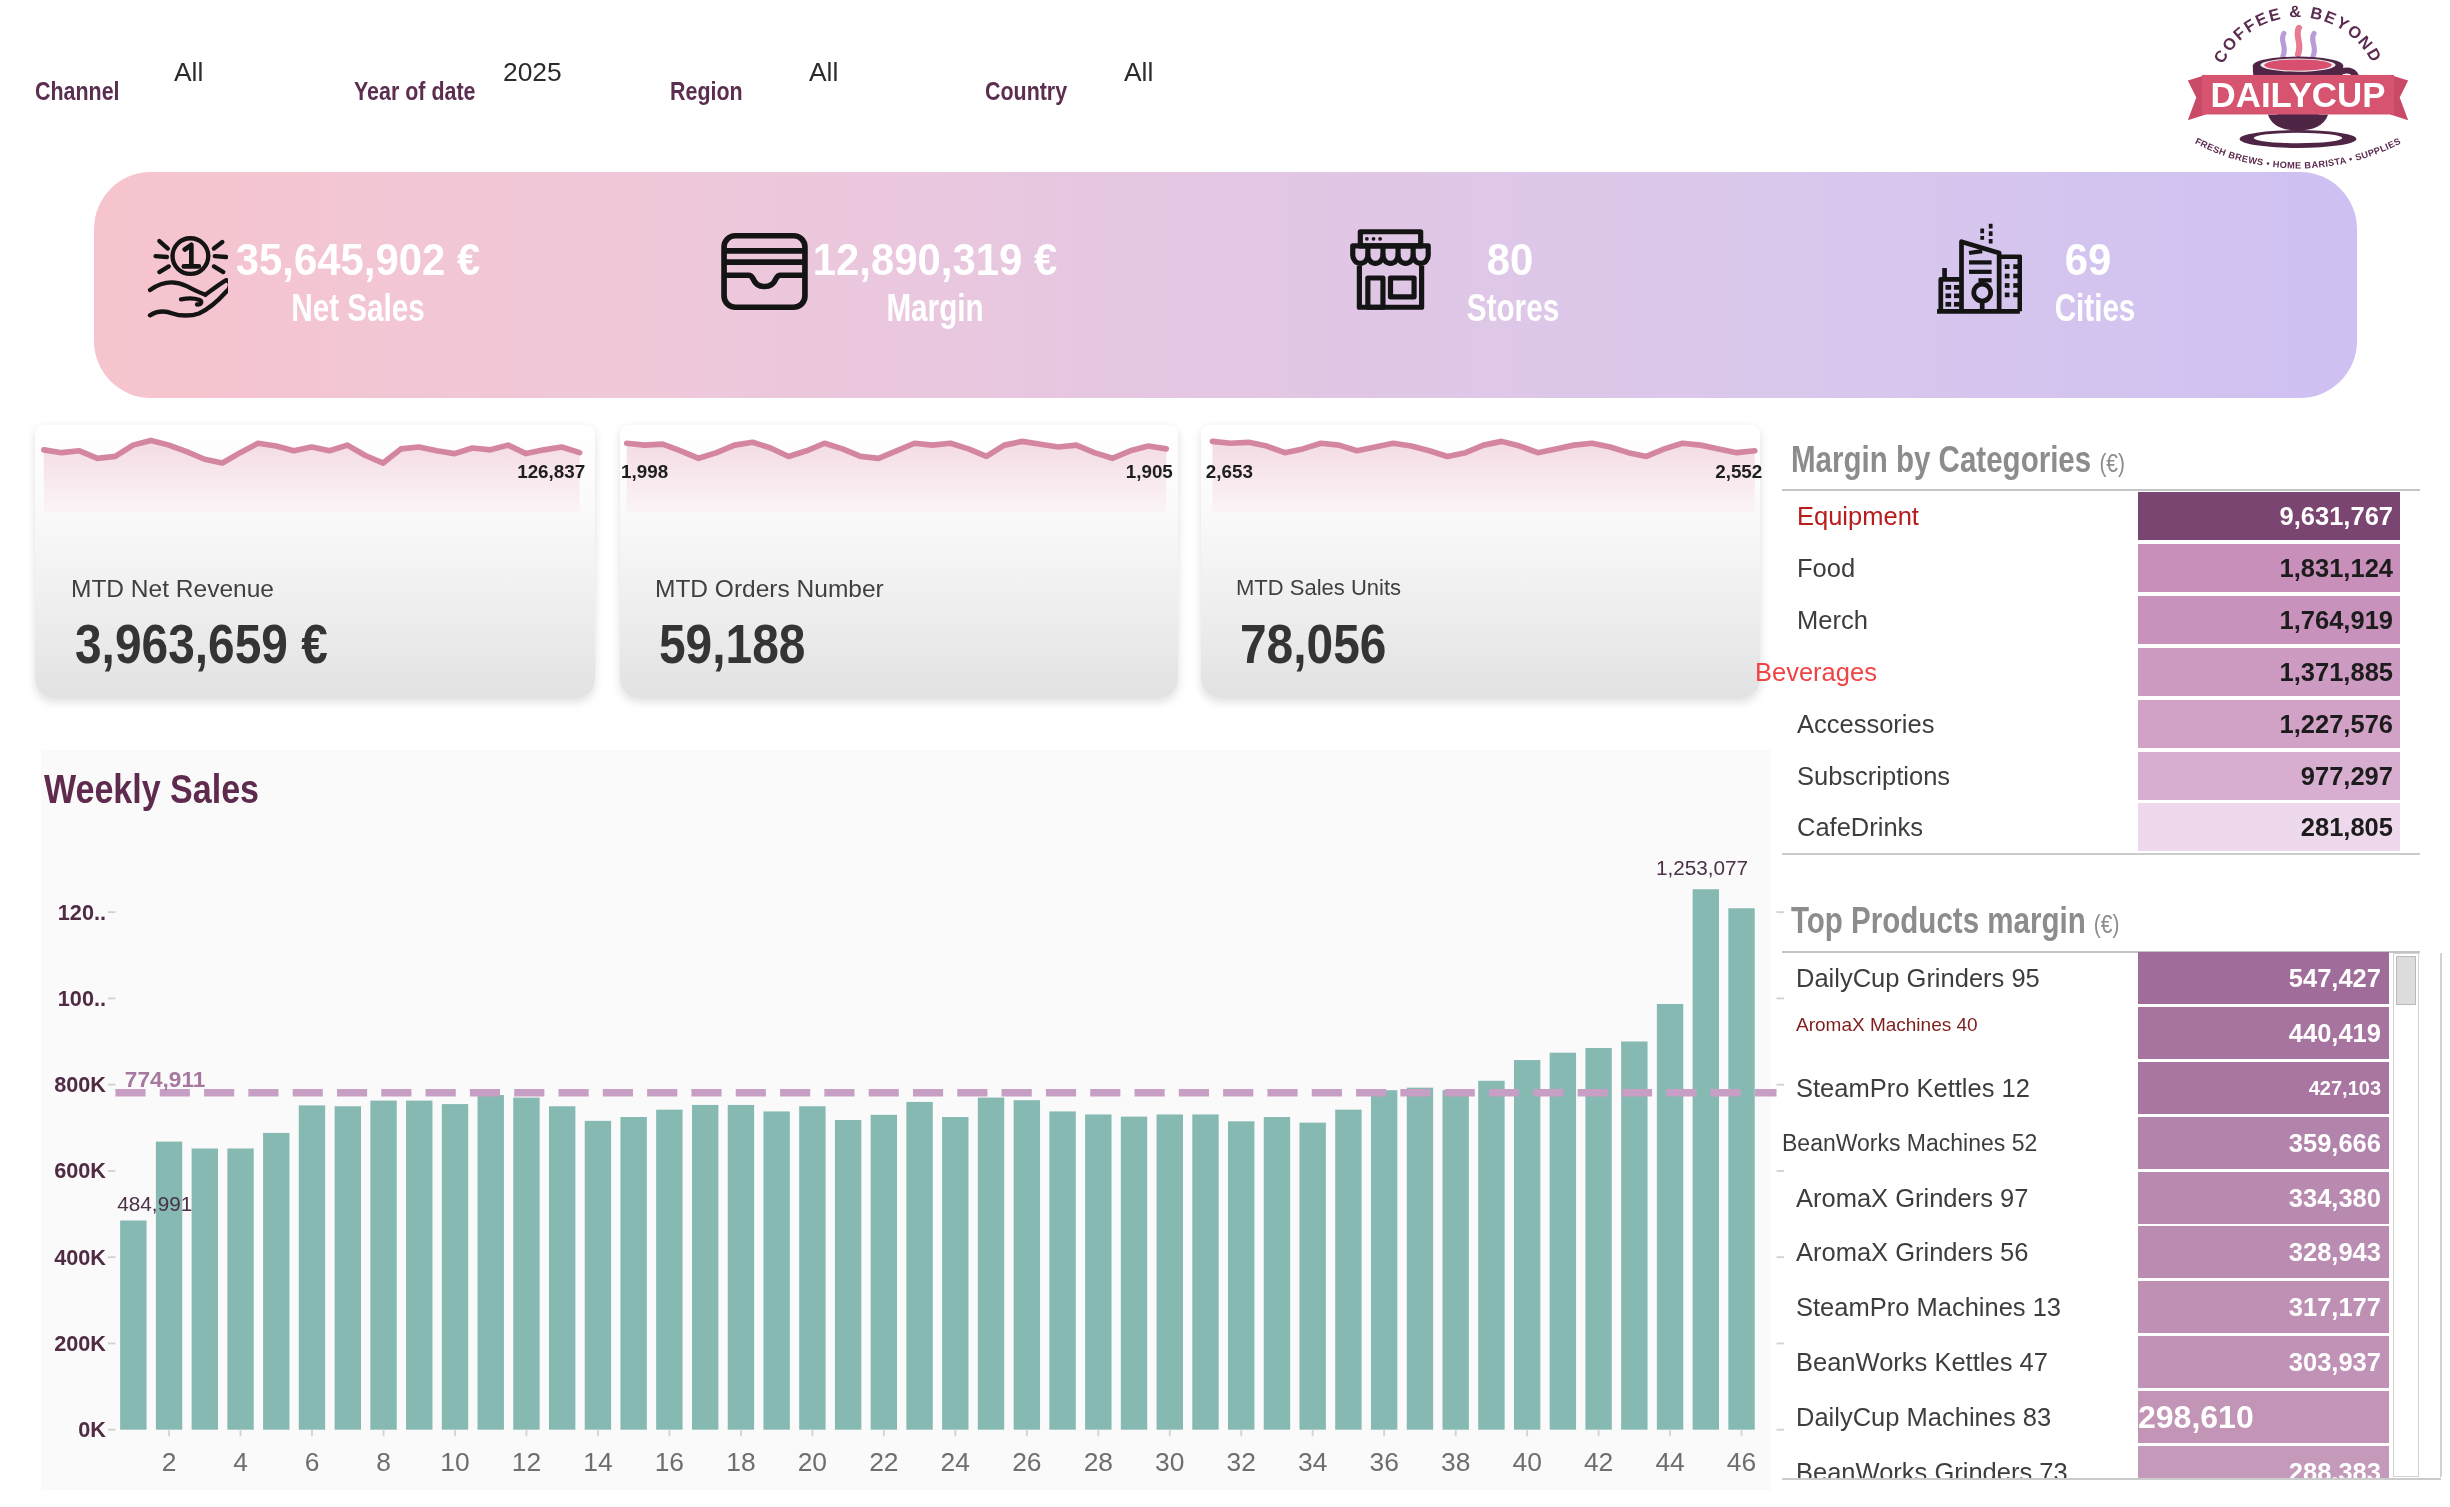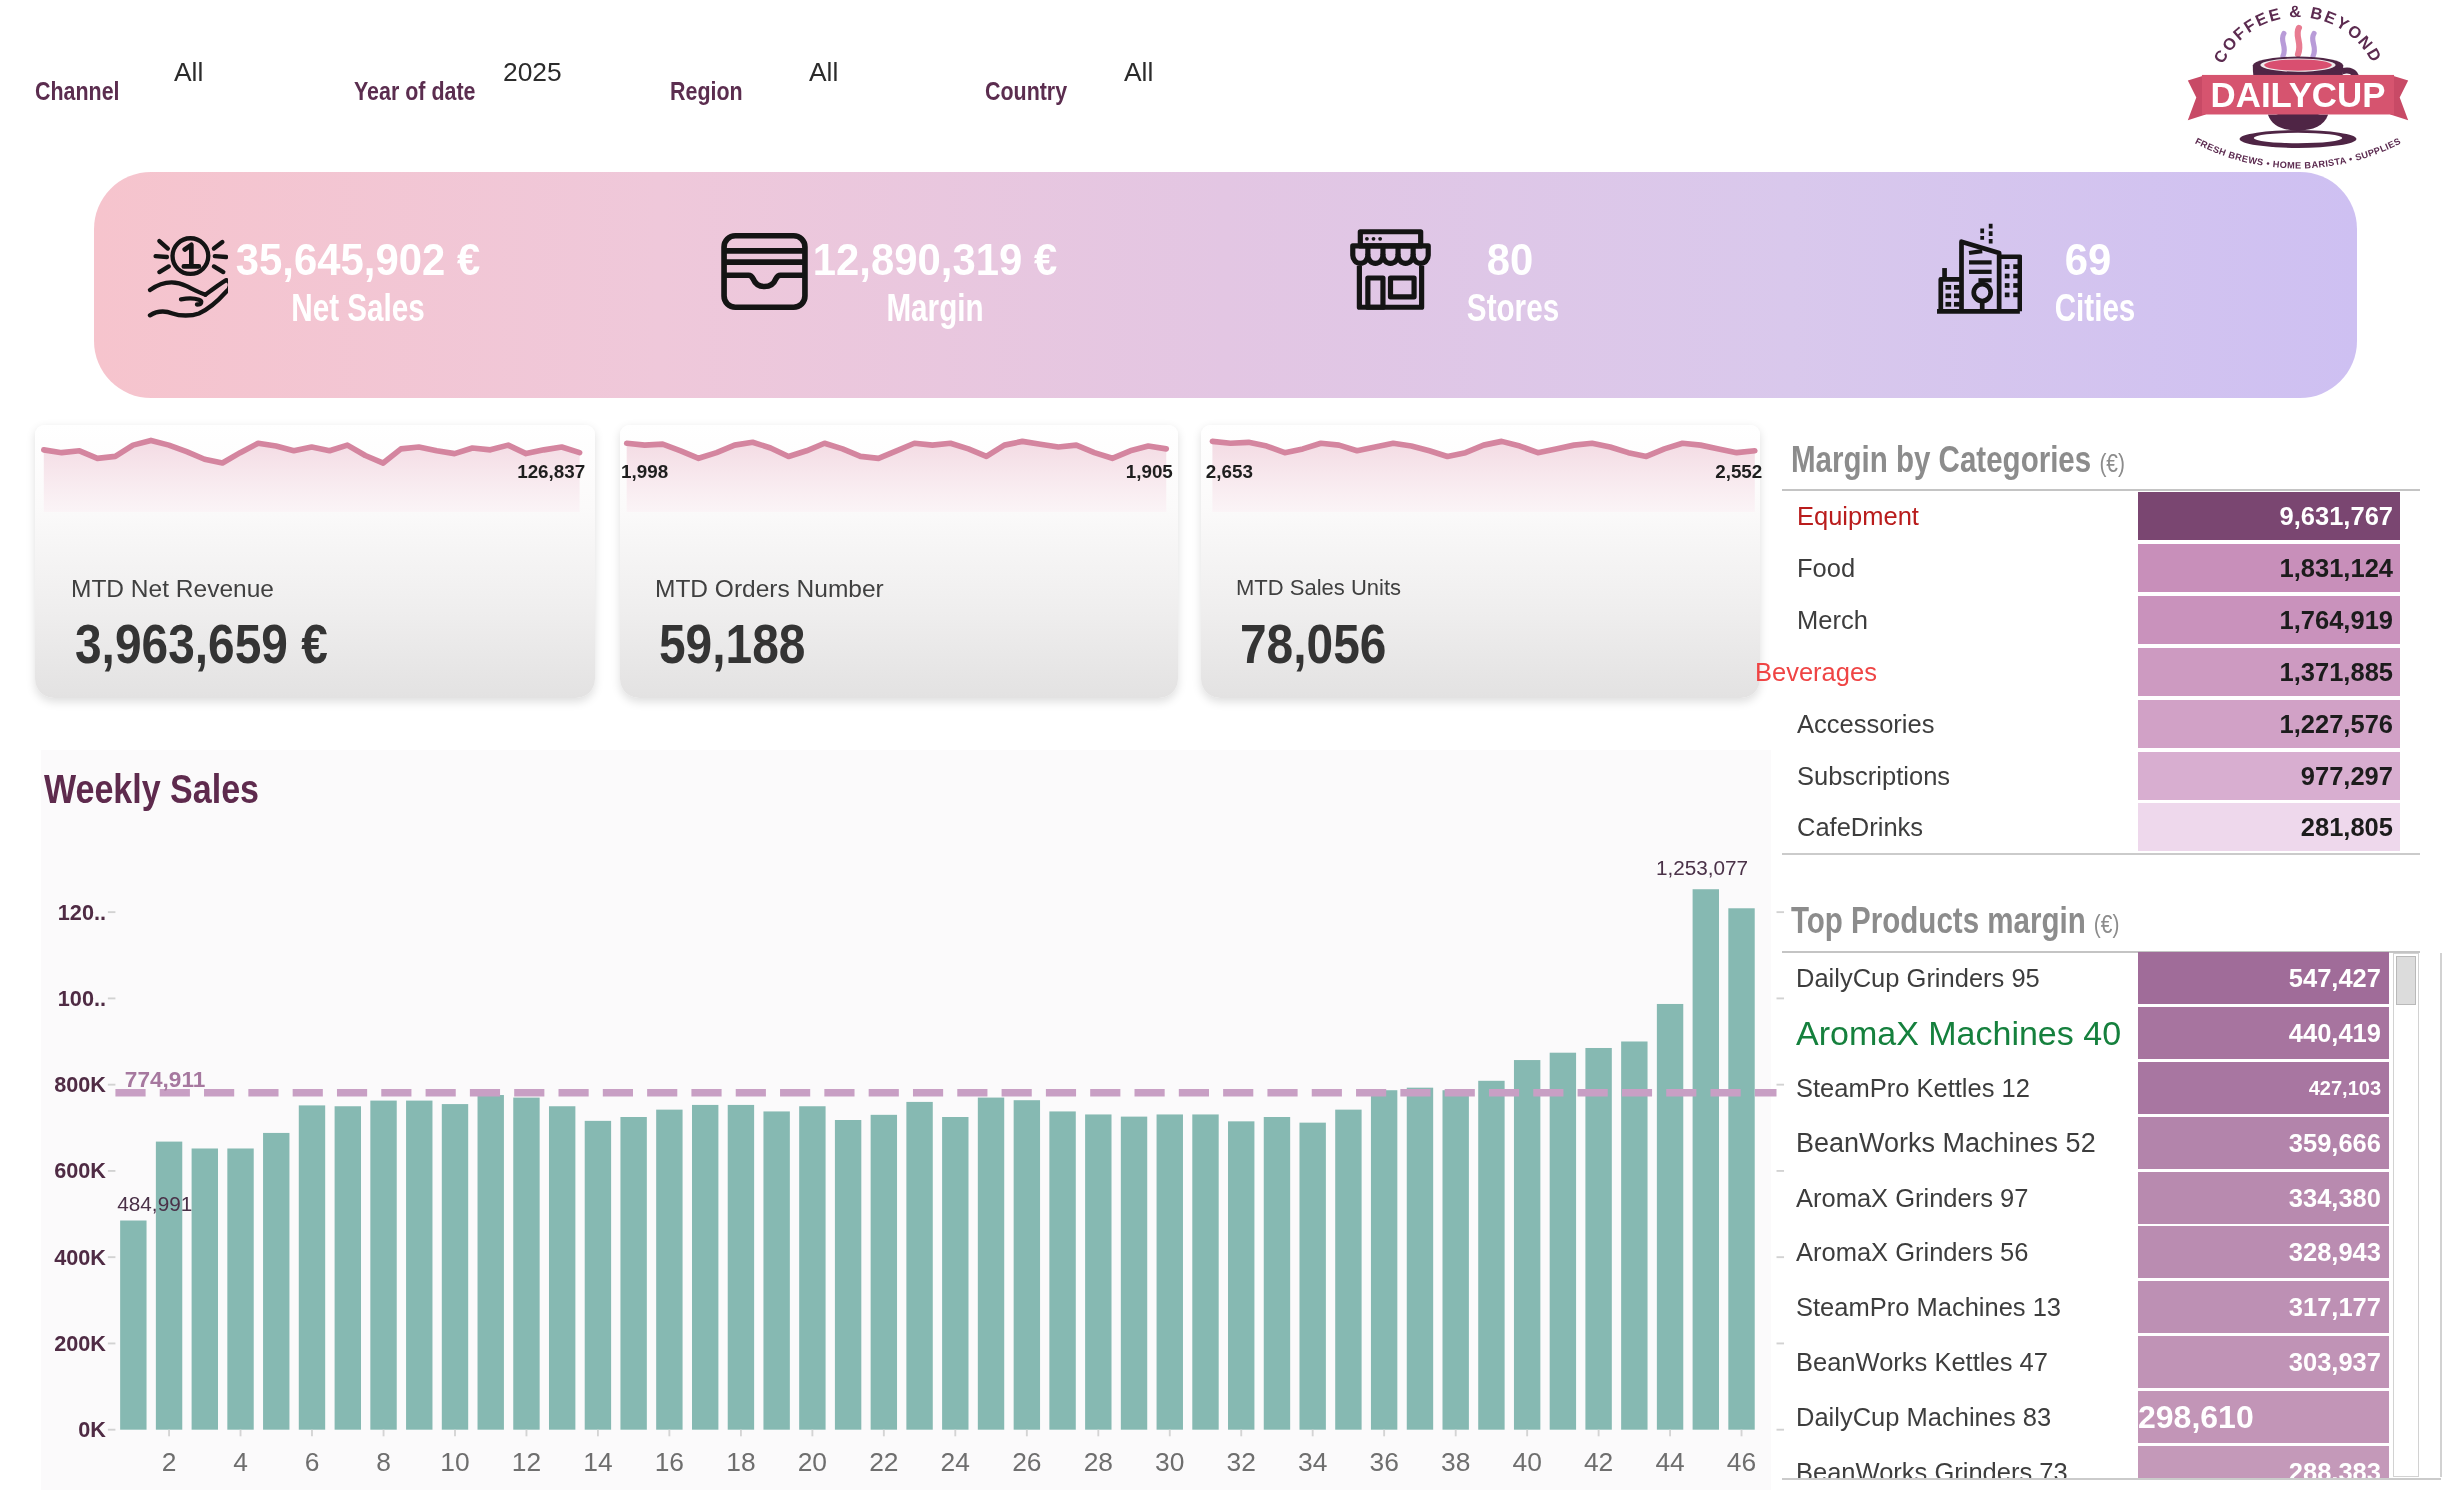--- a/index.html
+++ b/index.html
@@ -300,27 +300,27 @@
     <div style="position:absolute;left:1797px;top:803px;width:340px;height:48px;line-height:48px;font-size:25.5px;color:#3d3d3d;">CafeDrinks</div>
 <div style="position:absolute;left:2138px;top:803px;width:262px;height:48px;background:#eed8ec;"></div>
 <div style="position:absolute;left:2138px;top:803px;width:255px;height:48px;line-height:48px;font-size:25.5px;font-weight:bold;color:#1c1c1c;text-align:right;">281,805</div>
 <div style="position:absolute;left:1782px;top:853px;width:638px;height:1.9px;background:#cbcbcb;"></div>
 <div style="position:absolute;left:1791px;top:900px;font-size:36px;font-weight:bold;color:#8c8c8c;transform:scaleX(0.82);transform-origin:0 0;white-space:pre;">Top Products margin <span style="font-size:25.5px;font-weight:normal;">(€)</span></div>
 <div style="position:absolute;left:1782px;top:951px;width:638px;height:1.9px;background:#c4c4c4;"></div>
 <div style="position:absolute;left:1782px;top:952px;width:660px;height:526px;overflow:hidden;">
       <div style="position:absolute;left:14px;top:0px;width:340px;height:52px;line-height:52px;font-size:25.5px;color:#3d3d3d;">DailyCup Grinders 95</div>
 <div style="position:absolute;left:356px;top:0px;width:251px;height:52px;background:#a06c99;"></div>
 <div style="position:absolute;left:356px;top:0px;width:243px;height:52px;line-height:52px;font-size:25.5px;font-weight:bold;color:#ffffff;text-align:right;">547,427</div>
-      <div style="position:absolute;left:14px;top:55px;width:340px;height:52px;line-height:52px;font-size:34px;color:#15803d;">AromaX Machines 40</div>
+      <div style="position:absolute;left:14px;top:47px;width:340px;height:52px;line-height:52px;font-size:19px;color:#7f1d1d;">AromaX Machines 40</div>
 <div style="position:absolute;left:356px;top:55px;width:251px;height:52px;background:#a7749f;"></div>
 <div style="position:absolute;left:356px;top:55px;width:243px;height:52px;line-height:52px;font-size:25.5px;font-weight:bold;color:#ffffff;text-align:right;">440,419</div>
       <div style="position:absolute;left:14px;top:110px;width:340px;height:52px;line-height:52px;font-size:25.5px;color:#3d3d3d;">SteamPro Kettles 12</div>
 <div style="position:absolute;left:356px;top:110px;width:251px;height:52px;background:#a876a1;"></div>
 <div style="position:absolute;left:356px;top:110px;width:243px;height:52px;line-height:52px;font-size:20px;font-weight:bold;color:#ffffff;text-align:right;">427,103</div>
-      <div style="position:absolute;left:14px;top:165px;width:340px;height:52px;line-height:52px;font-size:27px;color:#3d3d3d;">BeanWorks Machines 52</div>
+      <div style="position:absolute;left:0;top:165px;width:340px;height:52px;line-height:52px;font-size:23px;color:#3d3d3d;">BeanWorks Machines 52</div>
 <div style="position:absolute;left:356px;top:165px;width:251px;height:52px;background:#b384ab;"></div>
 <div style="position:absolute;left:356px;top:165px;width:243px;height:52px;line-height:52px;font-size:25.5px;font-weight:bold;color:#ffffff;text-align:right;">359,666</div>
       <div style="position:absolute;left:14px;top:220px;width:340px;height:52px;line-height:52px;font-size:25.5px;color:#3d3d3d;">AromaX Grinders 97</div>
 <div style="position:absolute;left:356px;top:220px;width:251px;height:52px;background:#b88aaf;"></div>
 <div style="position:absolute;left:356px;top:220px;width:243px;height:52px;line-height:52px;font-size:25.5px;font-weight:bold;color:#ffffff;text-align:right;">334,380</div>
       <div style="position:absolute;left:14px;top:274px;width:340px;height:52px;line-height:52px;font-size:25.5px;color:#3d3d3d;">AromaX Grinders 56</div>
 <div style="position:absolute;left:356px;top:274px;width:251px;height:52px;background:#ba8cb1;"></div>
 <div style="position:absolute;left:356px;top:274px;width:243px;height:52px;line-height:52px;font-size:25.5px;font-weight:bold;color:#ffffff;text-align:right;">328,943</div>
       <div style="position:absolute;left:14px;top:329px;width:340px;height:52px;line-height:52px;font-size:25.5px;color:#3d3d3d;">SteamPro Machines 13</div>
 <div style="position:absolute;left:356px;top:329px;width:251px;height:52px;background:#bd90b4;"></div>

